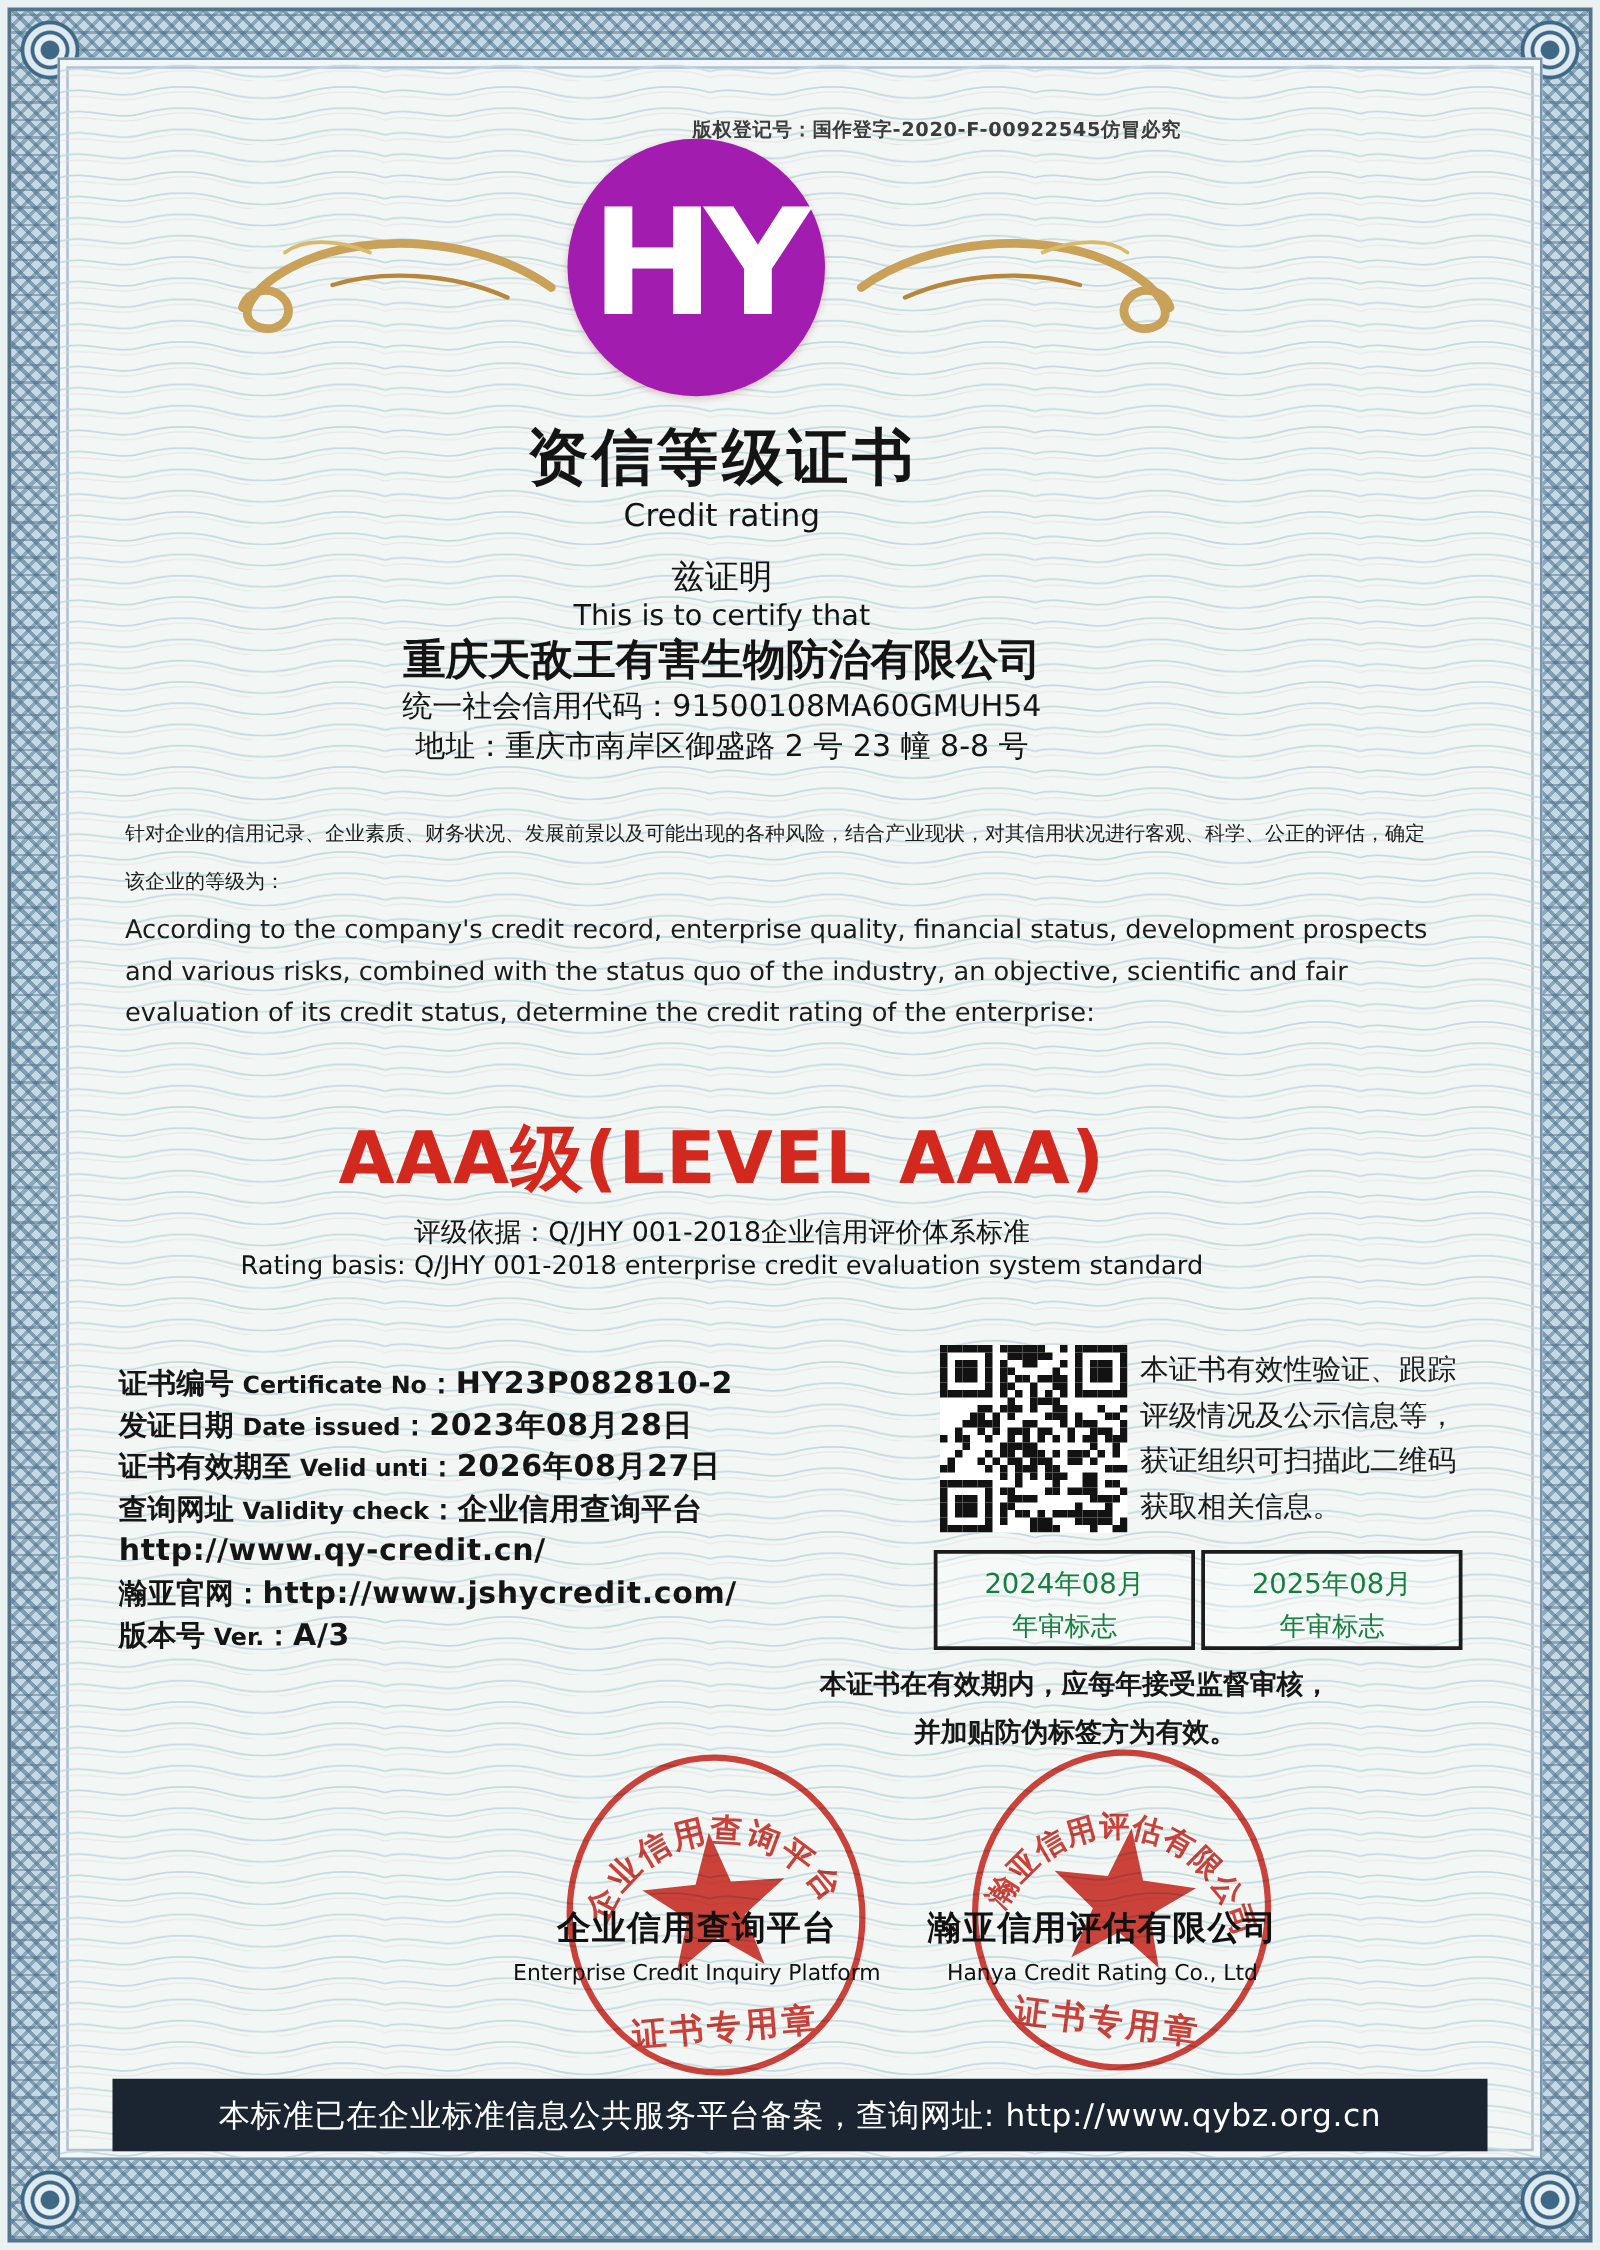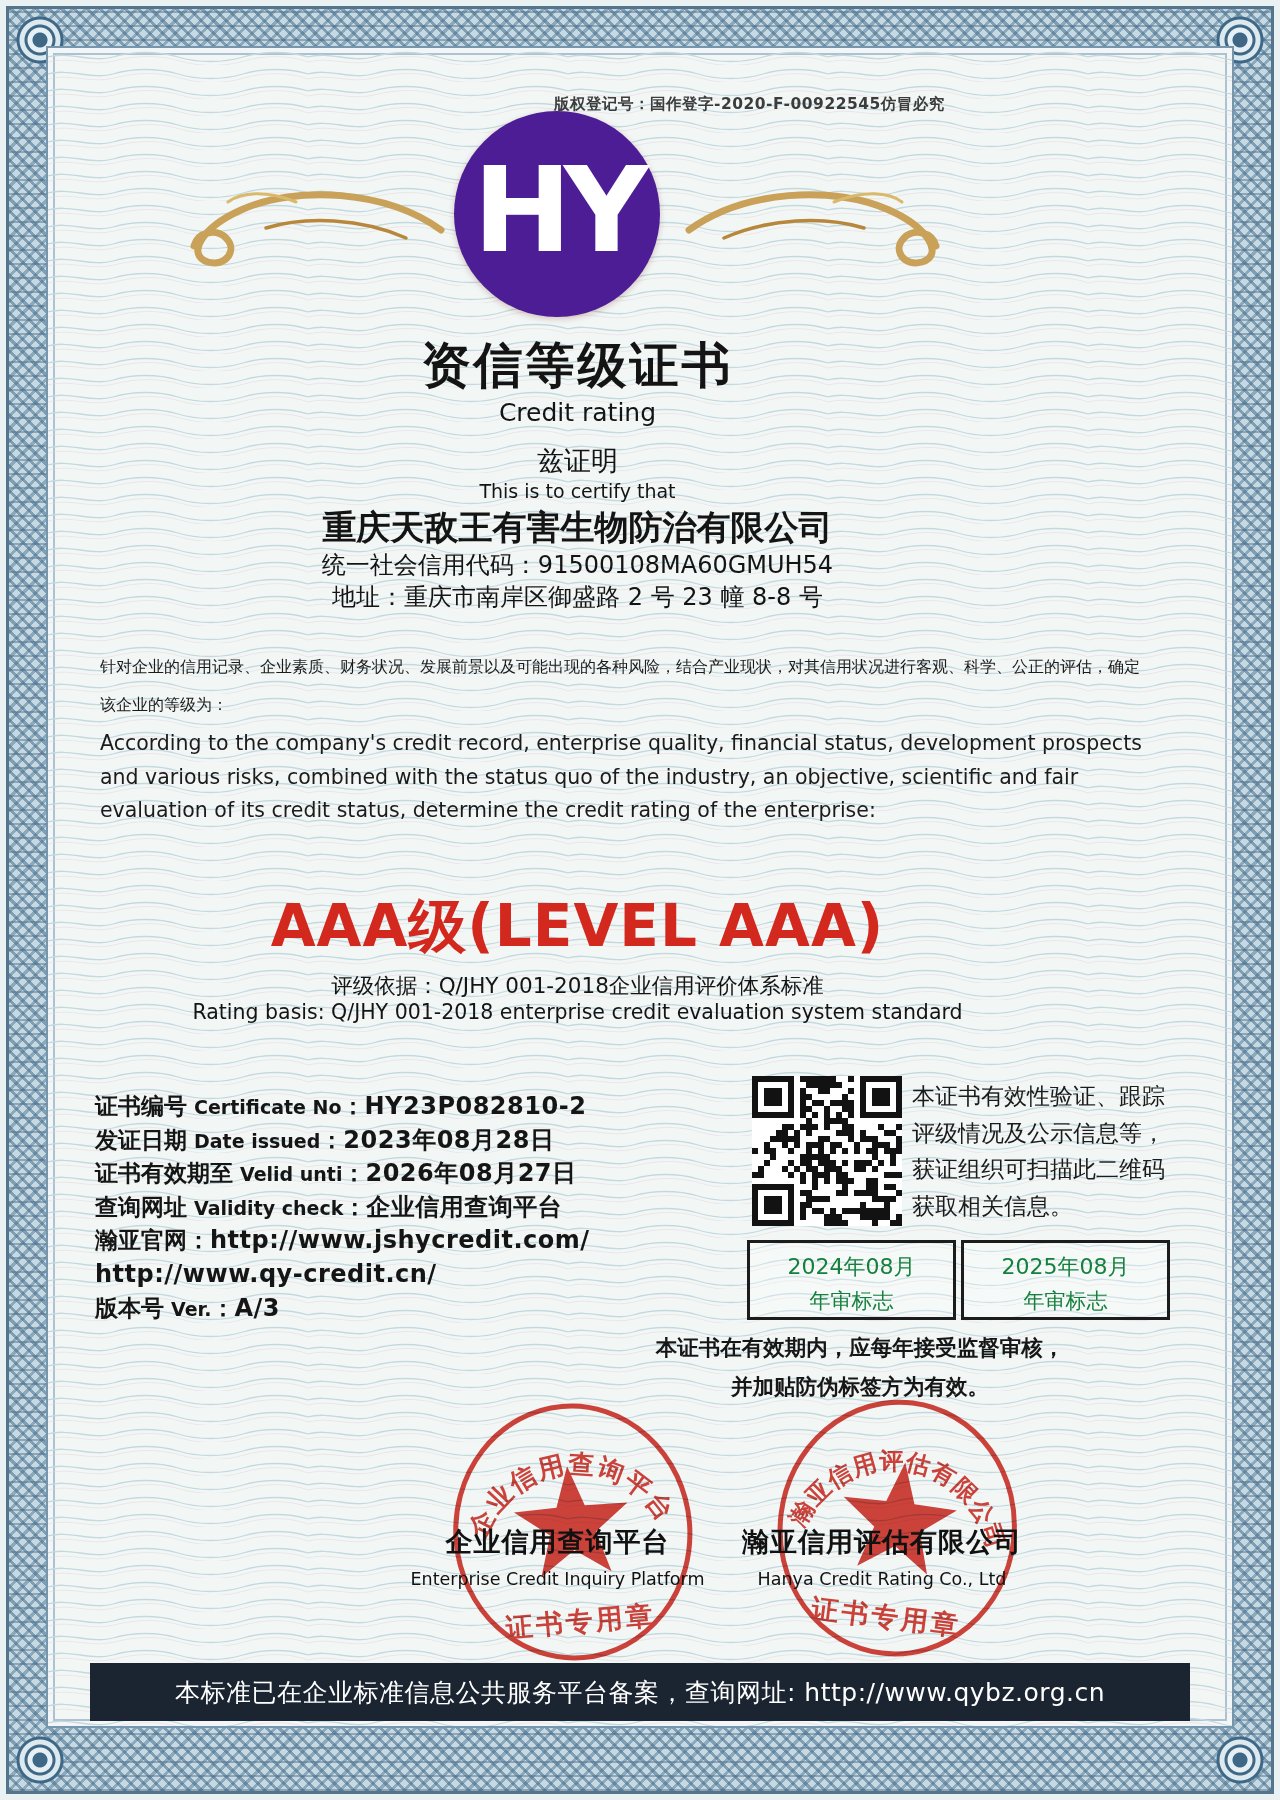--- a/index.html
+++ b/index.html
@@ -21,29 +21,29 @@
     background:radial-gradient(circle at 50% 50%, #3f6886 0 7px, #e7f0f4 8px 12px, #3f6886 13px 15px,
                #dce9ef 16px 20px, #3f6886 21px 23px, rgba(0,0,0,0) 24px);}
   .waves{position:absolute;left:48px;top:48px;pointer-events:none;}
 
   
   .abs{position:absolute;}
   .col{position:absolute;left:45px;width:1065px;text-align:center;color:#141414;}
   .col>div{position:absolute;left:0;right:0;}
   .copyright{left:518px;top:94px;font-size:15.5px;font-weight:bold;color:#3c3c3c;letter-spacing:.5px;margin-left:36px;}
 
-  .logo{left:454px;top:111px;width:206px;height:206px;border-radius:50%;background:#4c1d95;
+  .logo{left:454px;top:111px;width:206px;height:206px;border-radius:50%;background:#a21caf;
         display:flex;align-items:center;justify-content:center;
         box-shadow:0 2px 6px rgba(120,30,20,.25);}
   .logo span{font-size:118px;font-weight:800;color:#ffffff;letter-spacing:-8px;transform:translateY(-4px);}
 
   .t-zh{top:333px;font-size:49px;font-weight:700;letter-spacing:3px;}
   .t-en{top:398px;font-size:25px;}
   .c-zh{top:443px;font-size:27px;}
-  .c-en{top:480px;font-size:19px;}
+  .c-en{top:480px;font-size:23px;}
   .company{top:505px;font-size:34px;font-weight:800;}
   .code{top:549px;font-size:24px;}
   .addr{top:581px;font-size:24px;}
 
   .paras{left:100px;top:648px;width:1048px;color:#1b1b1b;text-align:left;}
   .p-zh{font-size:16px;line-height:38px;margin:0;}
   .p-en{font-size:20.5px;line-height:33.5px;margin:3px 0 0 0;}
 
   .aaa{top:888px;font-size:58px;font-weight:800;color:#d3281e;letter-spacing:1px;}
   .basis-zh{top:971px;font-size:21.5px;}
@@ -146,24 +146,24 @@
     <div class="drow">
       <span class="dzh">发证日期</span><span class="den">Date issued</span><span class="dsep">：</span><span class="dval">2023年08月28日</span>
     </div>
     <div class="drow">
       <span class="dzh">证书有效期至</span><span class="den">Velid unti</span><span class="dsep">：</span><span class="dval">2026年08月27日</span>
     </div>
     <div class="drow">
       <span class="dzh">查询网址</span><span class="den">Validity check</span><span class="dsep">：</span><span class="dval">企业信用查询平台</span>
     </div>
     <div class="drow">
+      <span class="dval">http://www.qy-credit.cn/</span>
+    </div>
+    <div class="drow">
       <span class="dzh">瀚亚官网</span><span class="dsep">：</span><span class="dval">http://www.jshycredit.com/</span>
-    </div>
-    <div class="drow">
-      <span class="dval">http://www.qy-credit.cn/</span>
     </div>
     <div class="drow">
       <span class="dzh">版本号</span><span class="den">Ver.</span><span class="dsep">：</span><span class="dval">A/3</span>
     </div>
   </div>
 
   <div class="abs qrbox">
     <svg id="qr-svg" width="150" height="150">
         <rect width="150" height="150" fill="#ffffff"></rect>
         <rect x="0" y="0" width="6" height="6" fill="#121212"></rect>

